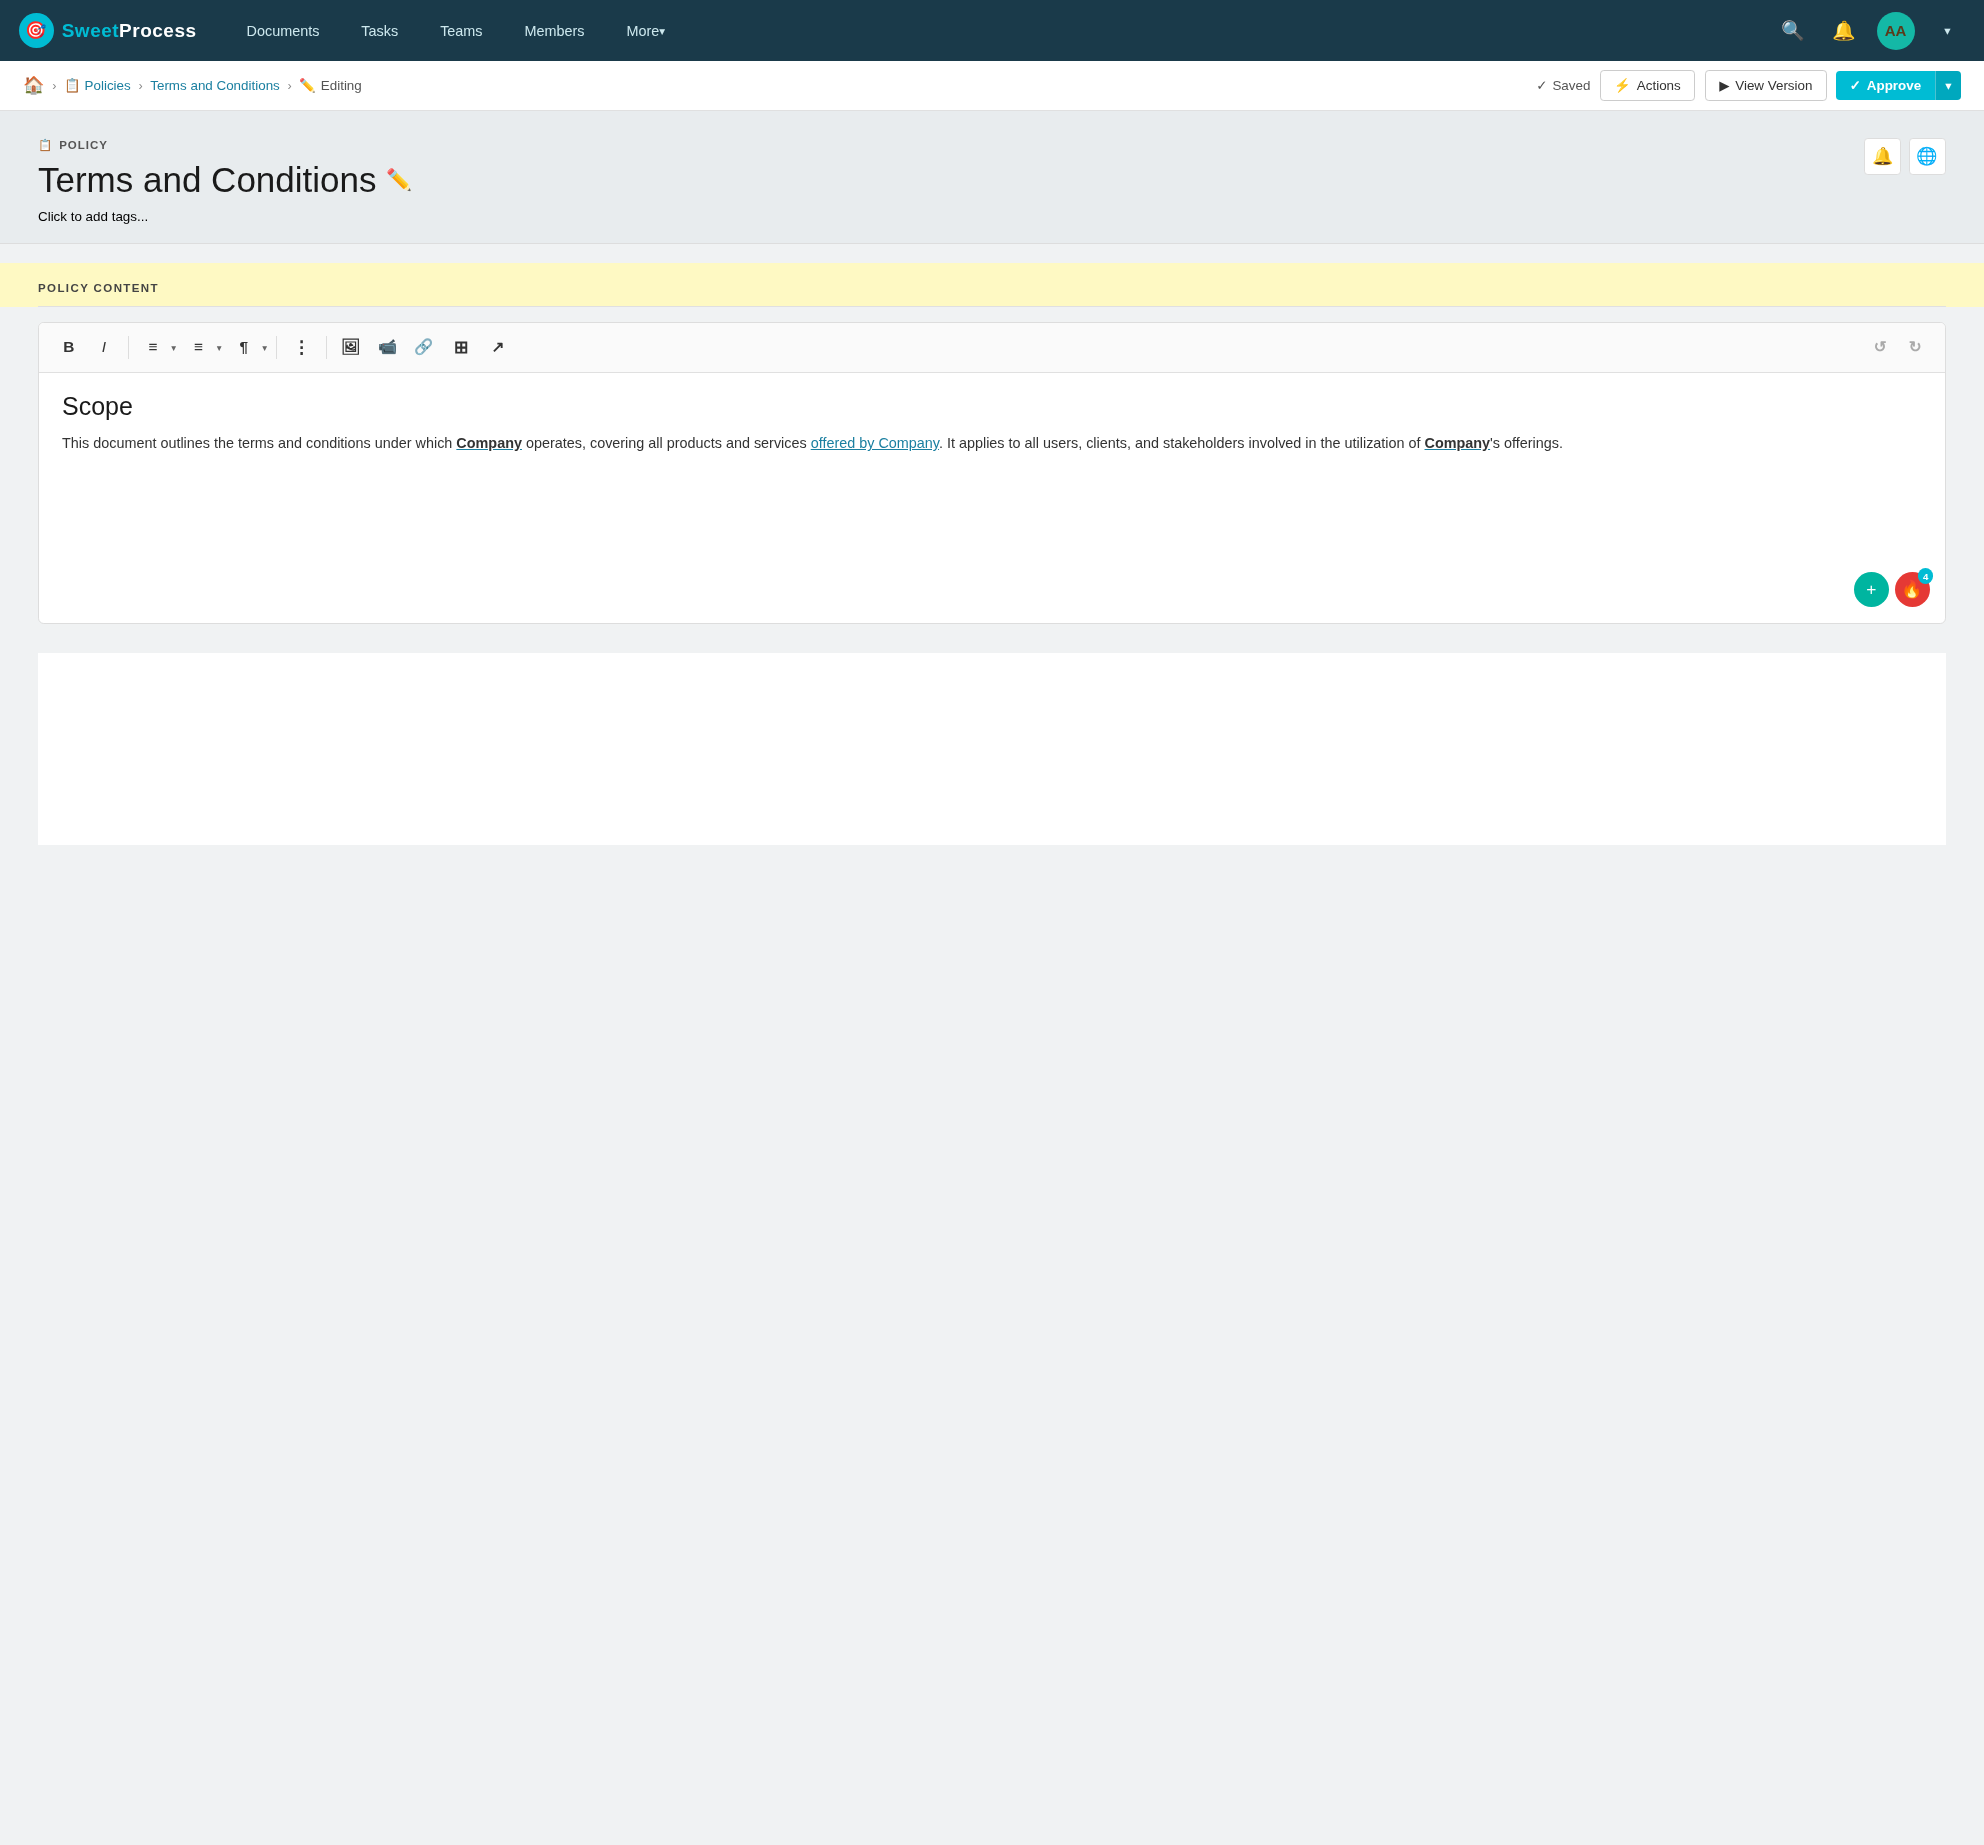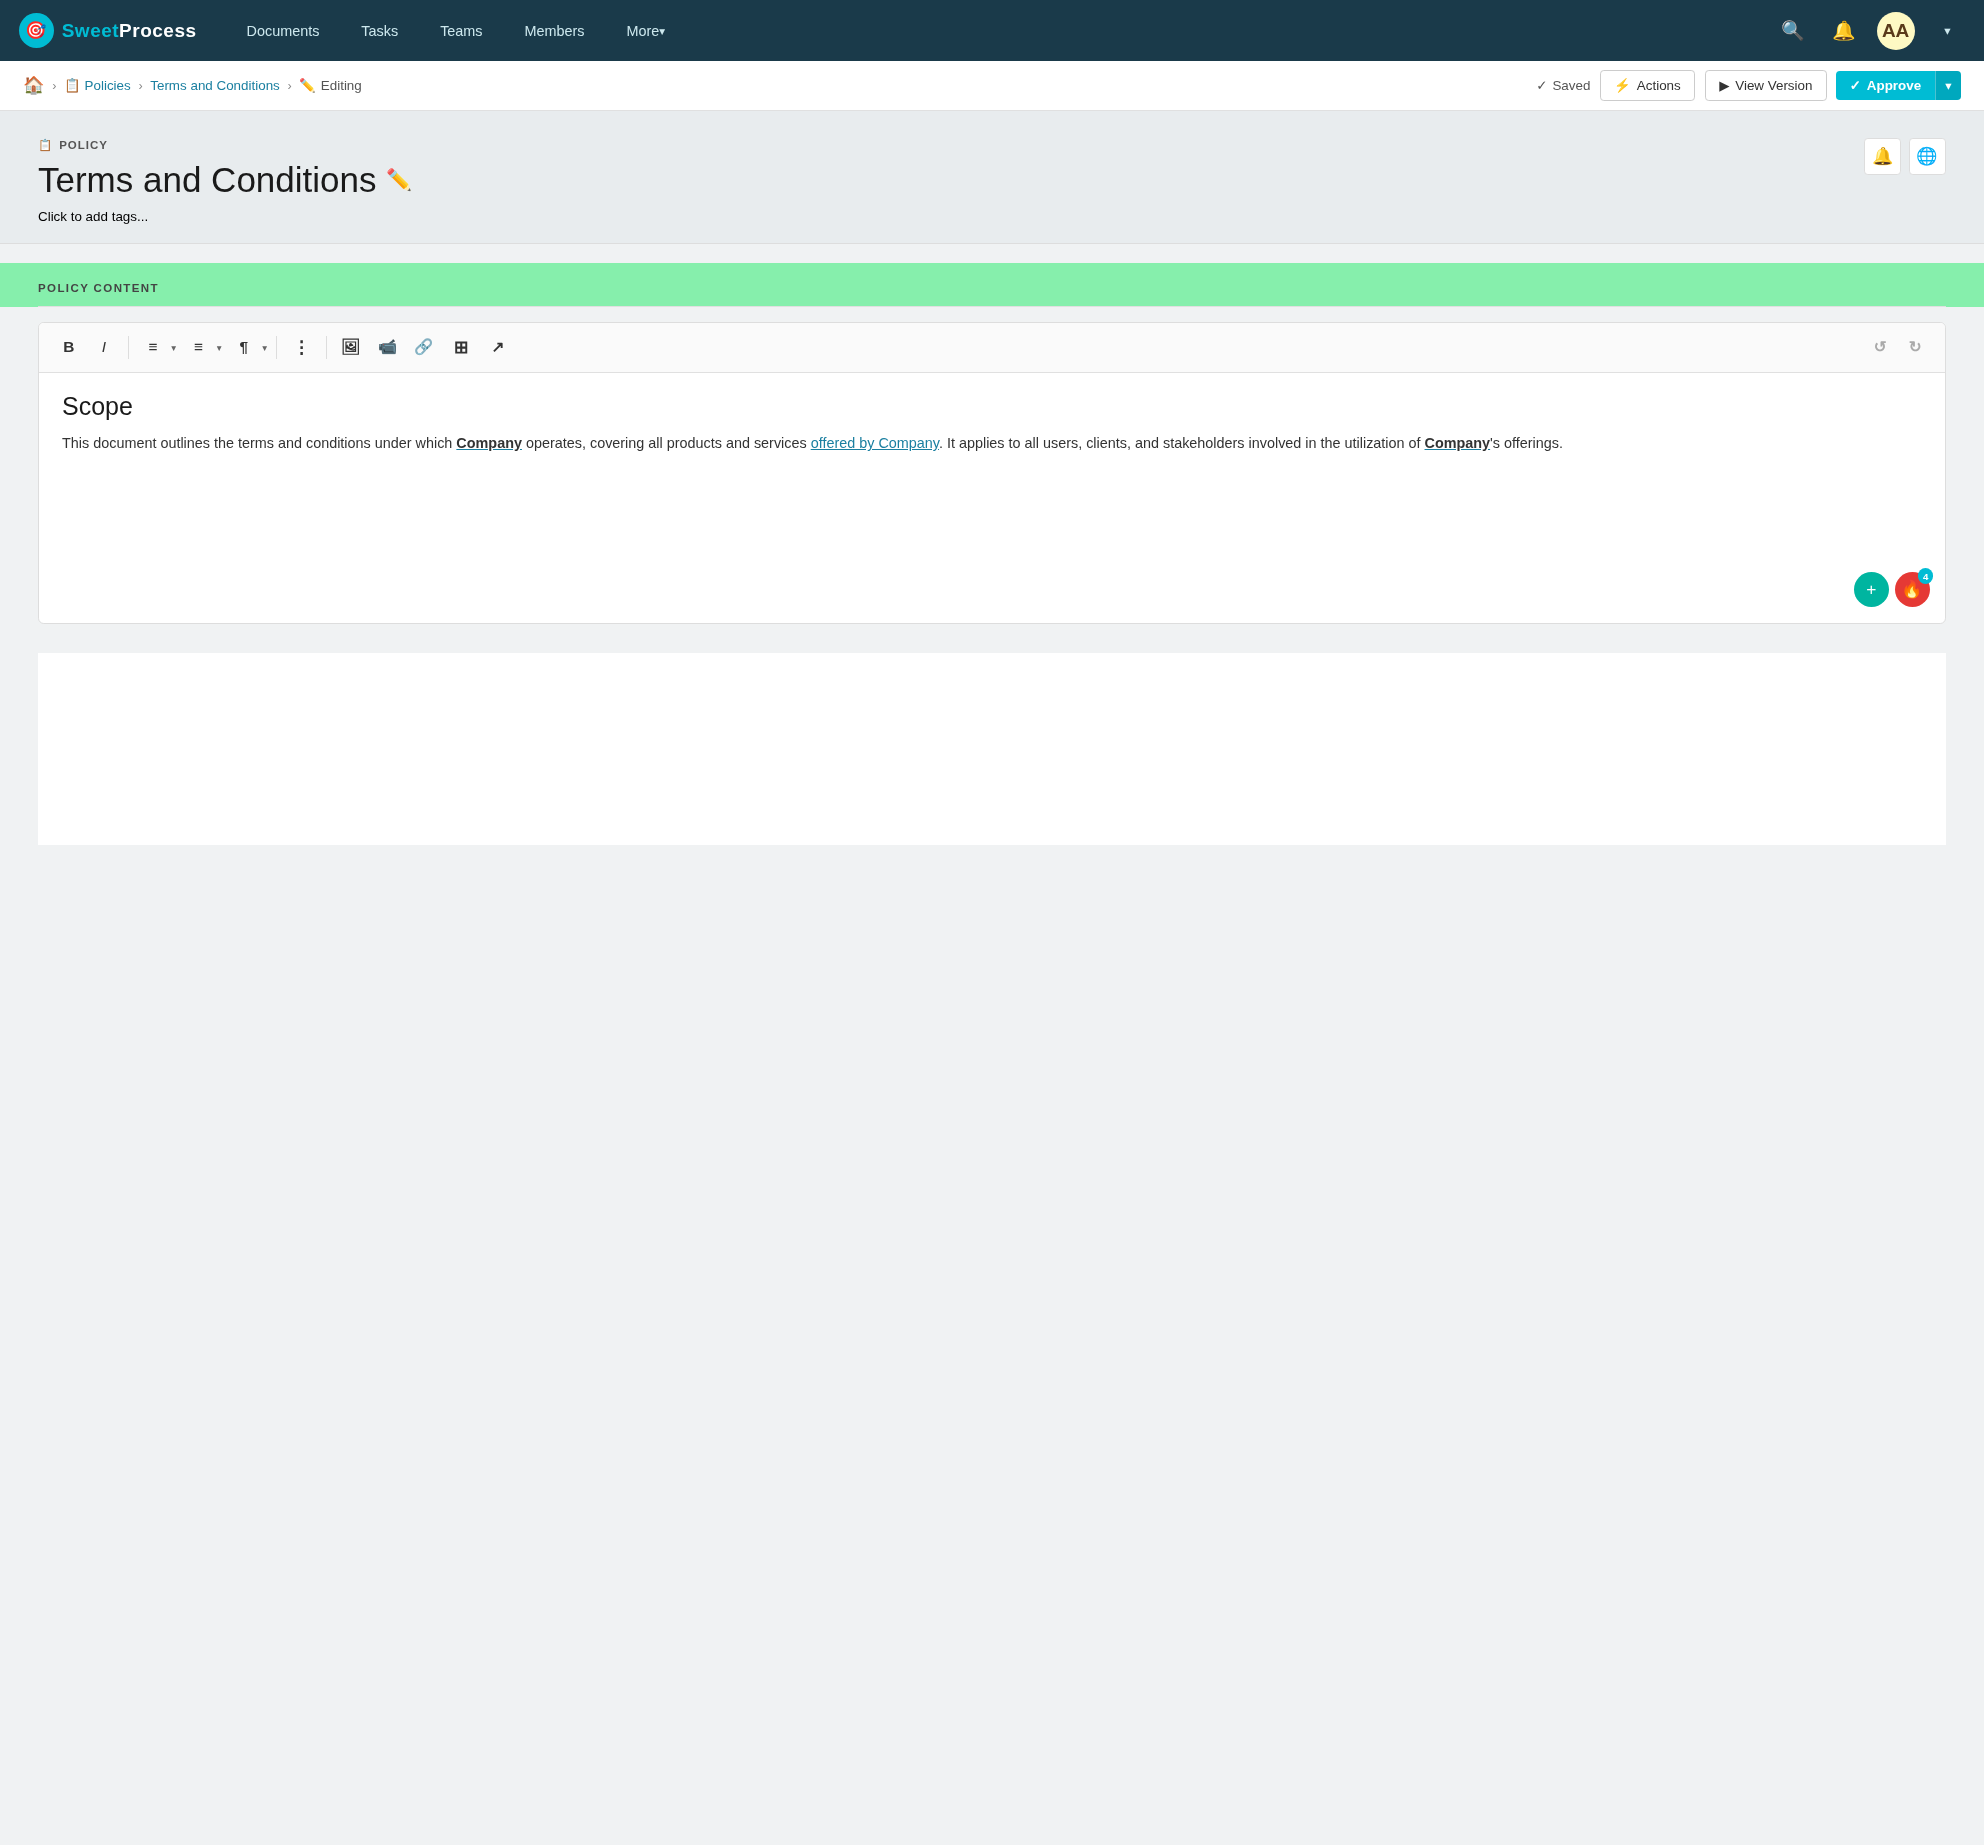--- a/index.html
+++ b/index.html
@@ -66,24 +66,24 @@
       font-size: 19px;
       cursor: pointer;
       width: 35px; height: 35px;
       display: flex; align-items: center; justify-content: center;
       border-radius: 50%;
       transition: background 0.2s;
     }
     .nav-avatar {
       width: 38px; height: 38px;
       border-radius: 50%;
-      background: #fef9c3;
+      background: #14b8a6;
       color: #5a3a1a;
       font-weight: 700;
-      font-size: 19px;
+      font-size: 15px;
       display: flex; align-items: center; justify-content: center;
       cursor: pointer;
     }
 
     
     .breadcrumb-bar {
       background: #ffffff;
       border-bottom: 1px solid #e0e0e0;
       display: flex;
       align-items: center;
@@ -441,21 +441,21 @@
     </div>
     <div class="tags-placeholder">Click to add tags...</div>
     <div class="policy-header-actions">
       <div class="icon-btn-circle">🔔</div>
       <div class="icon-btn-circle">🌐</div>
     </div>
   </div>
 
   <div class="section-divider"></div>
 
-  <div style="padding: 19px 38px 0 38px; background: #86efac;">
+  <div style="padding: 19px 38px 0 38px; background: #fef9c3;">
     <div class="policy-content-label">POLICY CONTENT</div>
   </div>
 
   <div class="editor-container">
 
     <div class="editor-toolbar">
       <div class="toolbar-group">
         <button class="toolbar-btn">B</button>
         <button class="toolbar-btn toolbar-btn-italic">I</button>
       </div>

